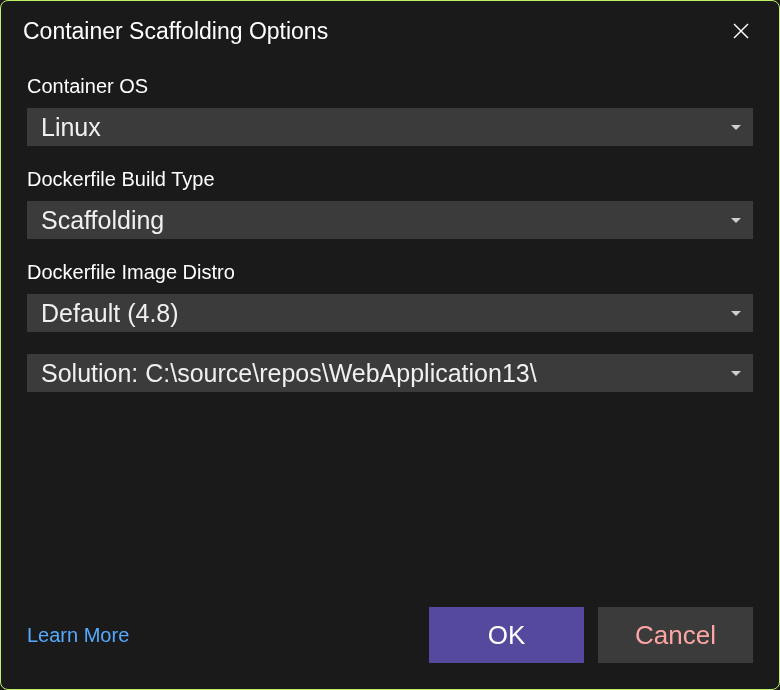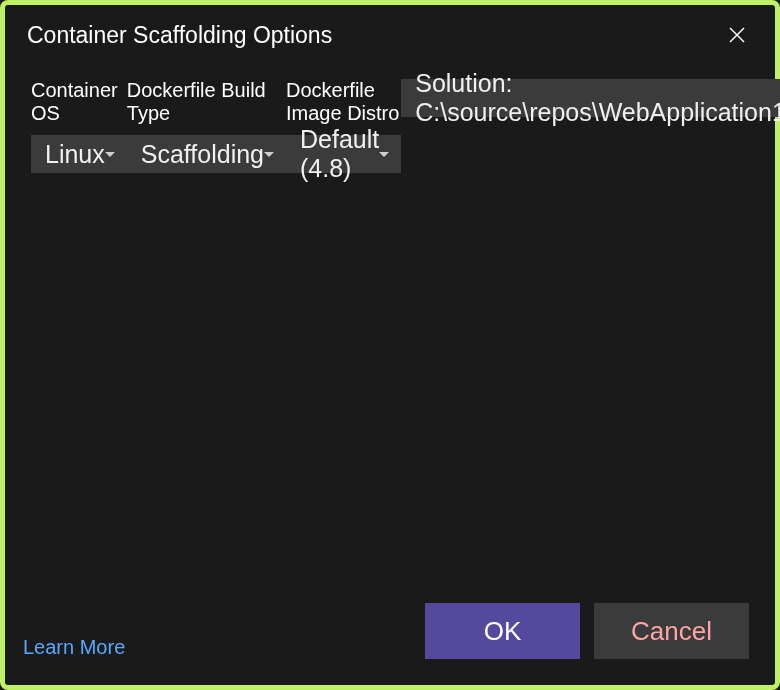--- a/index.html
+++ b/index.html
@@ -7,21 +7,21 @@
       width: 780px;
       height: 690px;
       background: #1a1a1a;
       font-family: "Segoe UI", Arial, sans-serif;
       color: #f0f0f0;
       overflow: hidden;
     }
     .dialog {
       width: 780px;
       height: 690px;
-      border: 5px solid #bef264;
+      border: 1px solid #bef264;
       border-radius: 8px;
       background: #1a1a1a;
       display: flex;
       flex-direction: column;
     }
     .titlebar {
       display: flex;
       align-items: center;
       justify-content: space-between;
       padding: 14px 22px 10px 22px;
@@ -38,21 +38,21 @@
       align-items: center;
       justify-content: center;
       cursor: pointer;
       color: #ffffff;
     }
     .close-btn svg { width: 18px; height: 18px; }
     .content {
       flex: 1;
       padding: 18px 26px 0 26px;
       display: flex;
-      flex-direction: row;
+      flex-direction: column;
     }
     .field {
       margin-bottom: 22px;
     }
     .field-label {
       font-size: 20px;
       font-weight: 400;
       color: #ffffff;
       margin-bottom: 10px;
     }
@@ -73,22 +73,22 @@
     }
     .dropdown-arrow {
       width: 0;
       height: 0;
       border-left: 5px solid transparent;
       border-right: 5px solid transparent;
       border-top: 5px solid #cfcfcf;
     }
     .footer {
       display: flex;
-      align-items: flex-end;
-      padding: 20px 26px 26px 18px;
+      align-items: center;
+      padding: 20px 26px 26px 26px;
     }
     .learn-more {
       font-size: 20px;
       color: #55aaff;
       cursor: pointer;
     }
     .spacer { flex: 1; }
     .btn {
       width: 155px;
       height: 56px;

